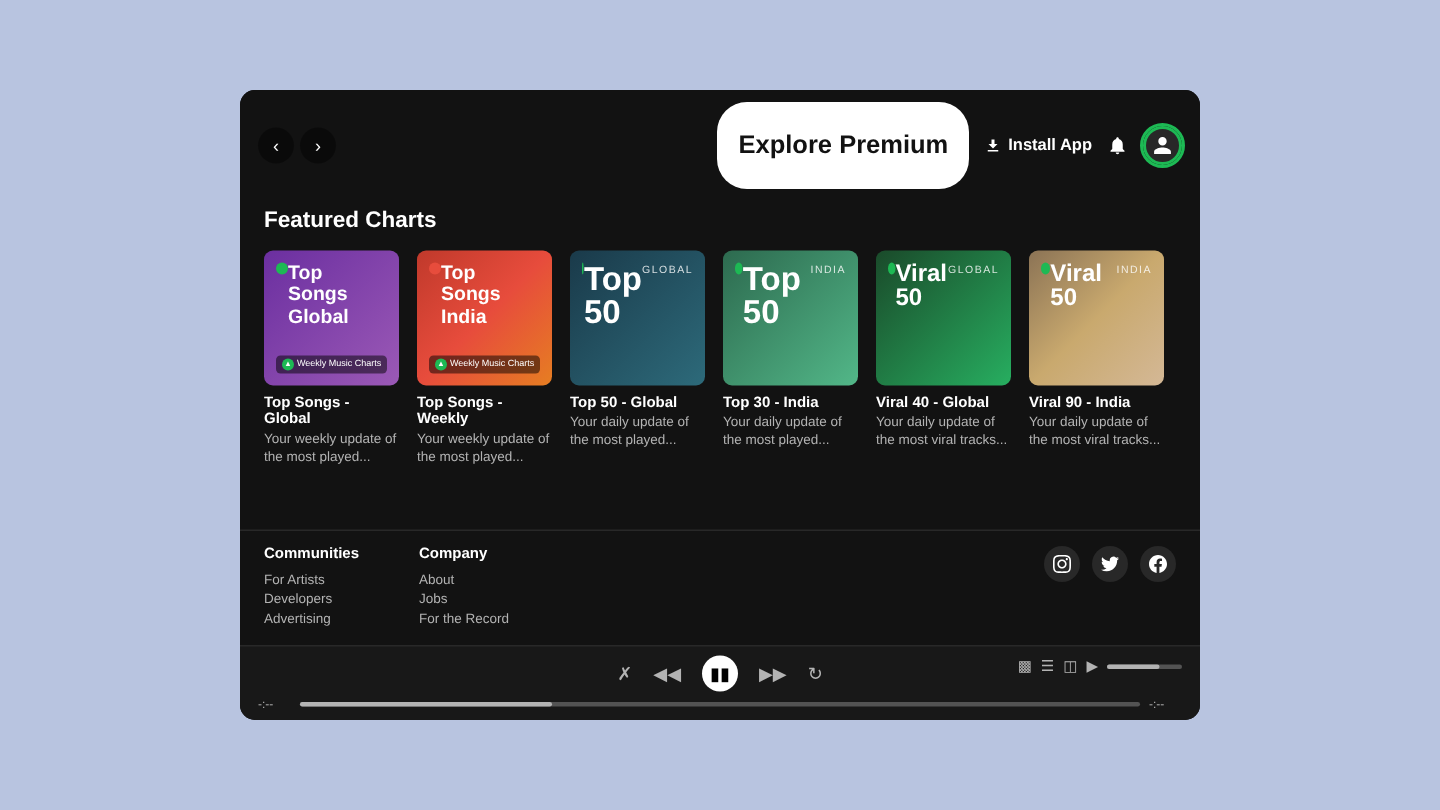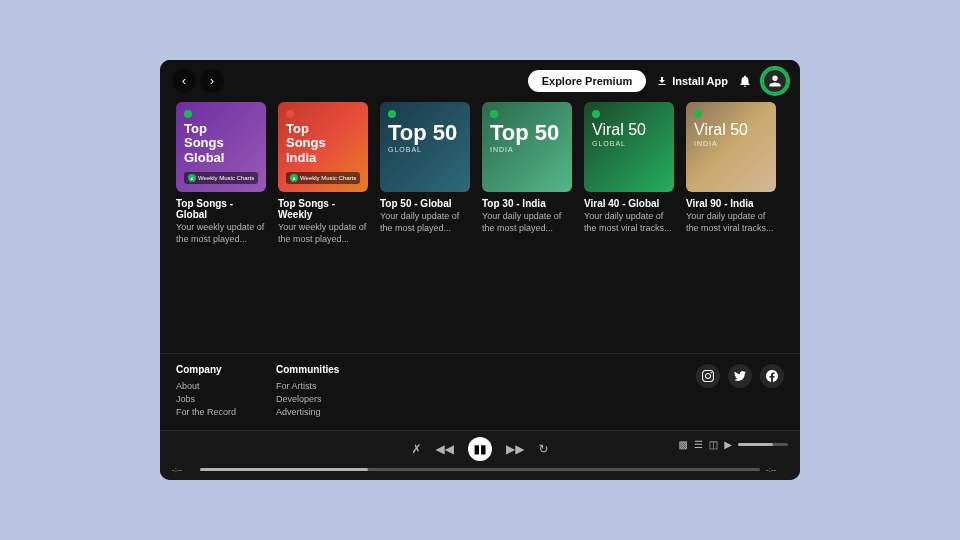--- a/index.html
+++ b/index.html
@@ -47,22 +47,22 @@
     .top-bar-right {
       margin-left: auto;
       display: flex;
       align-items: center;
       gap: 10px;
     }
     .explore-btn {
       background: #fff;
       border: none;
       border-radius: 20px;
-      padding: 5px 14px;
-      font-size: 11px;
+      padding: 19px 14px;
+      font-size: 17px;
       font-weight: 700;
       cursor: pointer;
       color: #121212;
     }
     .install-btn {
       background: transparent;
       border: none;
       color: #fff;
       font-size: 11px;
       cursor: pointer;
@@ -110,21 +110,21 @@
     .chart-card {
       flex: 0 0 90px;
       cursor: pointer;
     }
     .chart-thumb {
       width: 90px;
       height: 90px;
       border-radius: 6px;
       margin-bottom: 6px;
       display: flex;
-      flex-direction: column;
+      flex-direction: row;
       align-items: flex-start;
       justify-content: flex-start;
       padding: 8px;
       position: relative;
       overflow: hidden;
     }
     .chart-thumb-title {
       font-size: 13px;
       font-weight: 900;
       color: #fff;
@@ -192,21 +192,21 @@
       line-height: 1;
     }
     .global-label {
       font-size: 7px;
       letter-spacing: 1px;
       color: rgba(255,255,255,0.8);
       margin-top: 2px;
     }
     .viral50-label {
       font-size: 16px;
-      font-weight: 400;
+      font-weight: 700;
       color: #fff;
       line-height: 1;
     }
 
     
     .footer-links {
       display: flex;
       gap: 40px;
       padding: 10px 16px;
       border-top: 1px solid #282828;
@@ -359,20 +359,21 @@
       </div>
       <div class="user-icon-wrap">
         <svg width="14" height="14" viewBox="0 0 24 24" fill="white">
             <path d="M12 12c2.7 0 4.8-2.1 4.8-4.8S14.7 2.4 12 2.4 7.2 4.5 7.2 7.2 9.3 12 12 12zm0 2.4c-3.2 0-9.6 1.6-9.6 4.8v2.4h19.2v-2.4c0-3.2-6.4-4.8-9.6-4.8z"></path>
           </svg>
       </div>
     </div>
   </div>
 
   <div class="main-content">
+    <div class="section-title">Featured Charts</div>
     <div class="charts-grid" id="charts-grid">
         <div class="chart-card">
       <div class="chart-thumb bg-purple">
 
         <div class="chart-dot dot-green"></div>
         <div class="chart-thumb-title">Top<br>Songs<br>Global</div>
         <div class="chart-thumb-badge">
           <div class="badge-arrow">▲</div>
           <span>Weekly Music Charts</span>
         </div>
@@ -437,30 +438,30 @@
 
       </div>
       <div class="chart-card-title">Viral 90 - India</div>
       <div class="chart-card-desc">Your daily update of the most viral tracks...</div>
     </div>
       </div>
   </div>
 
   <div class="footer-links" id="footer-links">
       <div>
+        <div class="footer-col-title">Communities</div>
+        <a class="footer-link">For Artists</a>
+        <a class="footer-link">Developers</a>
+        <a class="footer-link">Advertising</a>
+      </div>
+      <div>
         <div class="footer-col-title">Company</div>
         <a class="footer-link">About</a>
         <a class="footer-link">Jobs</a>
         <a class="footer-link">For the Record</a>
-      </div>
-      <div>
-        <div class="footer-col-title">Communities</div>
-        <a class="footer-link">For Artists</a>
-        <a class="footer-link">Developers</a>
-        <a class="footer-link">Advertising</a>
       </div>
       <div class="social-icons">
         <div class="social-btn">
           <svg width="12" height="12" viewBox="0 0 24 24" fill="white">
             <path d="M12 2.163c3.204 0 3.584.012 4.85.07 3.252.148 4.771 1.691 4.919 4.919.058 1.265.069 1.645.069 4.849 0 3.205-.012 3.584-.069 4.849-.149 3.225-1.664 4.771-4.919 4.919-1.266.058-1.644.07-4.85.07-3.204 0-3.584-.012-4.849-.07-3.26-.149-4.771-1.699-4.919-4.92-.058-1.265-.07-1.644-.07-4.849 0-3.204.013-3.583.07-4.849.149-3.227 1.664-4.771 4.919-4.919 1.266-.057 1.645-.069 4.849-.069zm0-2.163c-3.259 0-3.667.014-4.947.072-4.358.2-6.78 2.618-6.98 6.98-.059 1.281-.073 1.689-.073 4.948 0 3.259.014 3.668.072 4.948.2 4.358 2.618 6.78 6.98 6.98 1.281.058 1.689.072 4.948.072 3.259 0 3.668-.014 4.948-.072 4.354-.2 6.782-2.618 6.979-6.98.059-1.28.073-1.689.073-4.948 0-3.259-.014-3.667-.072-4.947-.196-4.354-2.617-6.78-6.979-6.98-1.281-.059-1.69-.073-4.949-.073zm0 5.838c-3.403 0-6.162 2.759-6.162 6.162s2.759 6.163 6.162 6.163 6.162-2.759 6.162-6.163c0-3.403-2.759-6.162-6.162-6.162zm0 10.162c-2.209 0-4-1.79-4-4 0-2.209 1.791-4 4-4s4 1.791 4 4c0 2.21-1.791 4-4 4zm6.406-11.845c-.796 0-1.441.645-1.441 1.44s.645 1.44 1.441 1.44c.795 0 1.439-.645 1.439-1.44s-.644-1.44-1.439-1.44z"></path>
           </svg>
         </div>
         <div class="social-btn">
           <svg width="12" height="12" viewBox="0 0 24 24" fill="white">
             <path d="M23.953 4.57a10 10 0 01-2.825.775 4.958 4.958 0 002.163-2.723c-.951.555-2.005.959-3.127 1.184a4.92 4.92 0 00-8.384 4.482C7.69 8.095 4.067 6.13 1.64 3.162a4.822 4.822 0 00-.666 2.475c0 1.71.87 3.213 2.188 4.096a4.904 4.904 0 01-2.228-.616v.06a4.923 4.923 0 003.946 4.827 4.996 4.996 0 01-2.212.085 4.936 4.936 0 004.604 3.417 9.867 9.867 0 01-6.102 2.105c-.39 0-.779-.023-1.17-.067a13.995 13.995 0 007.557 2.209c9.053 0 13.998-7.496 13.998-13.985 0-.21 0-.42-.015-.63A9.935 9.935 0 0024 4.59z"></path>

